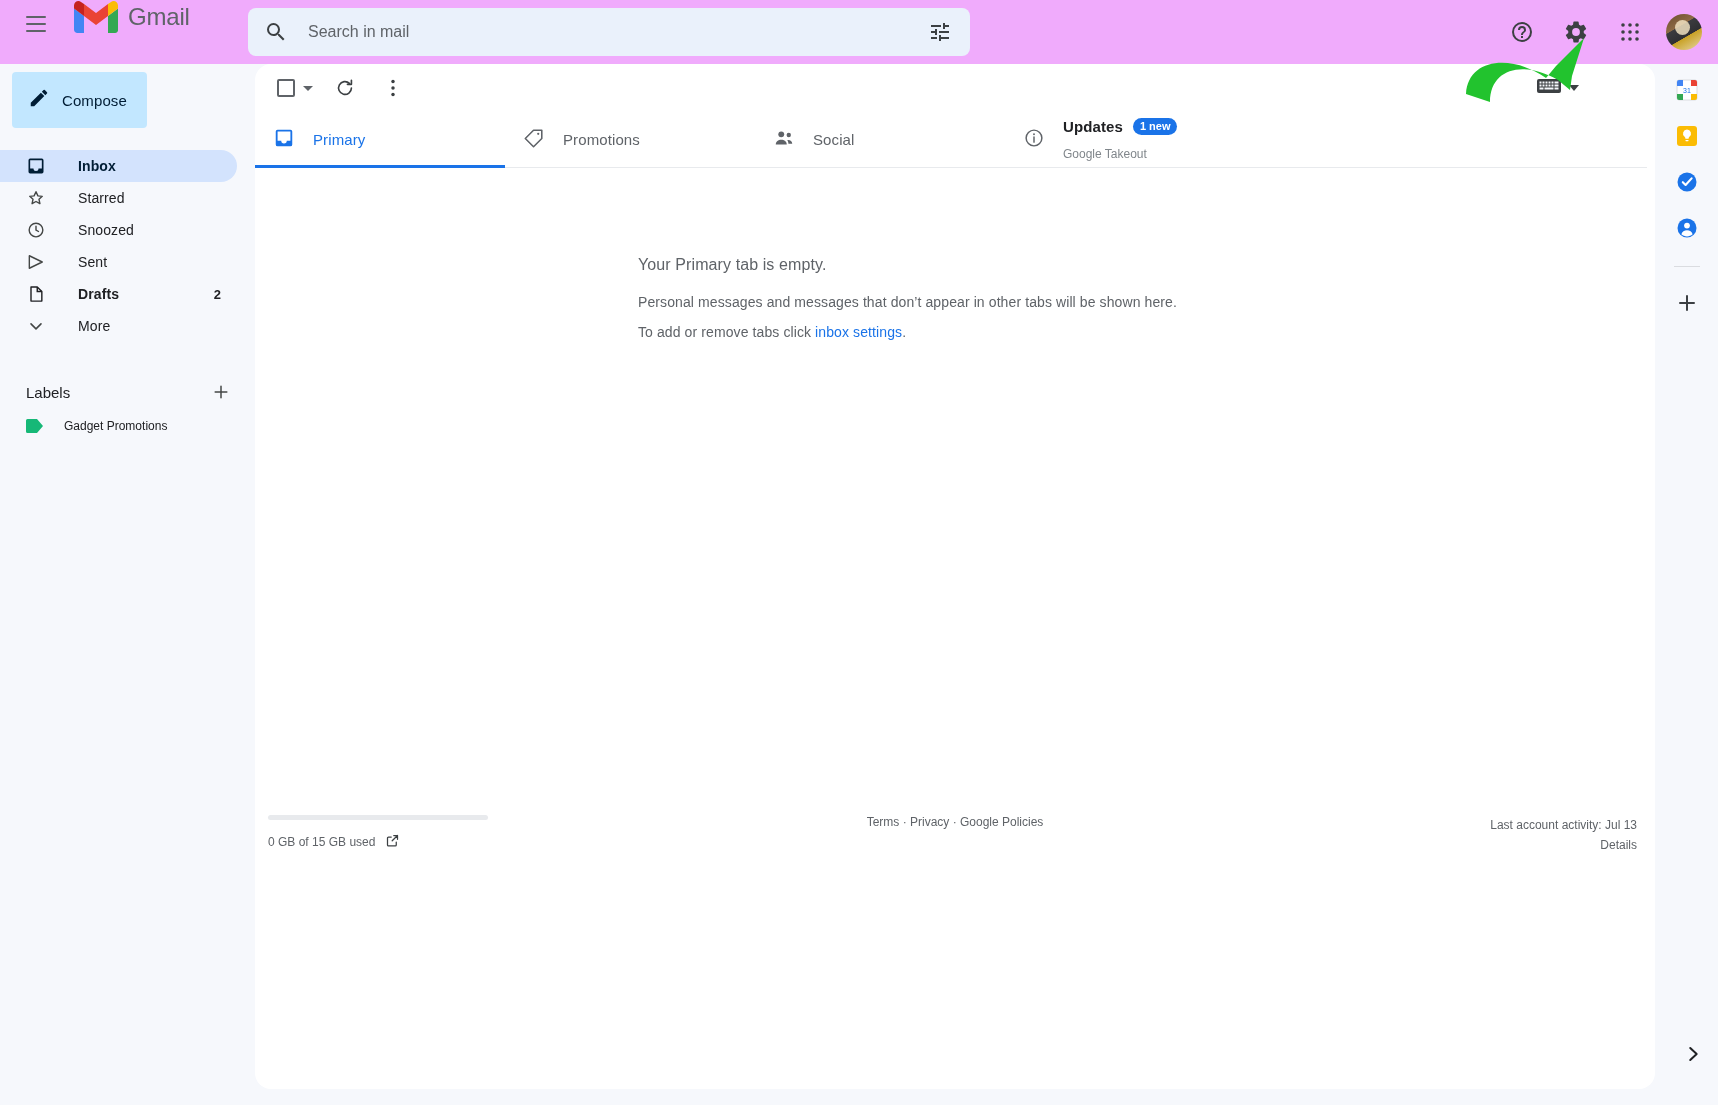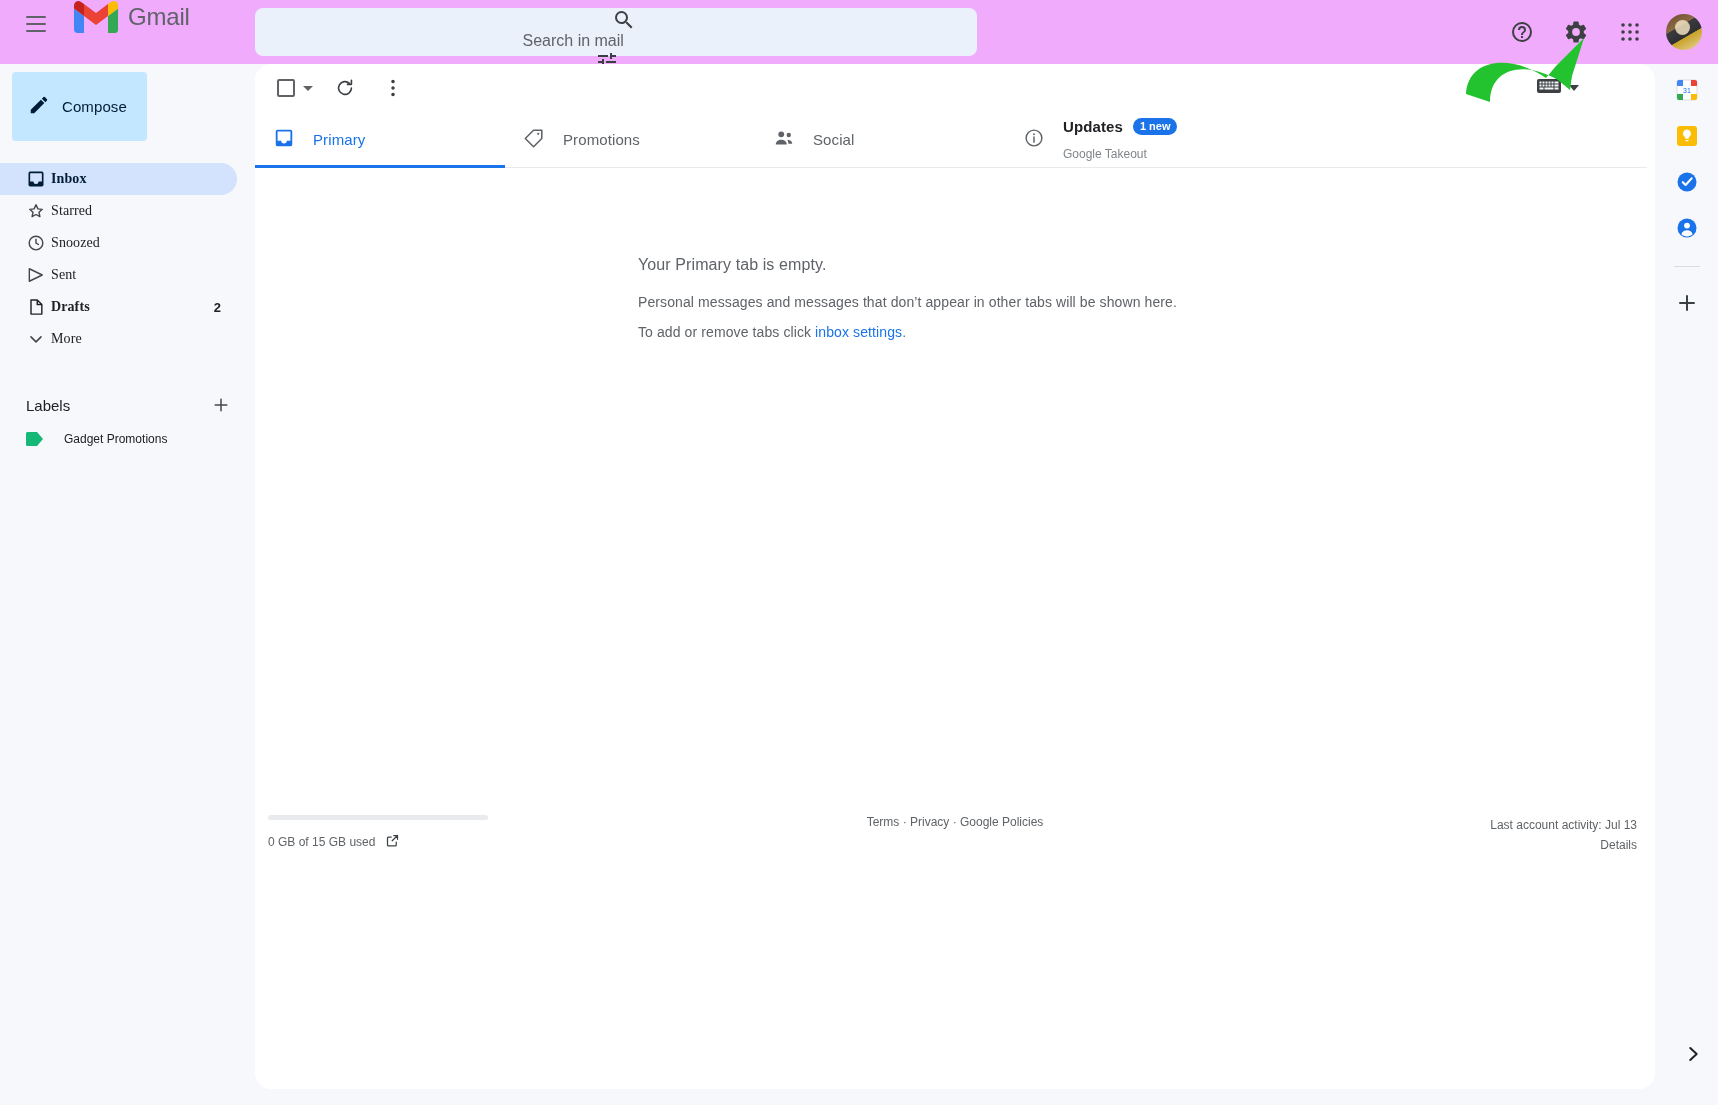--- a/index.html
+++ b/index.html
@@ -22,24 +22,24 @@
     align-items: center; gap: 5px; border-radius: 50%; cursor: pointer;
   }
   .hamburger span { display:block; width: 20px; height: 2px; background: #5f6368; border-radius: 2px; }
   .brand { display: flex; align-items: center; gap: 10px; margin-left: 14px; }
   .gmail-logo { width: 44px; height: 34px; }
   .brand-name {
     font-size: 24px; color: #5f6368; letter-spacing: -0.2px; font-weight: 400;
   }
 
   .searchwrap {
-    position: absolute; left: 255px; top: 8px;
+    position: absolute; left: 248px; top: 8px;
     width: 722px; height: 48px;
     background: #eaf1fb; border-radius: 8px;
-    display: flex; align-items: center; flex-direction: column;
+    display: flex; align-items: center;
   }
   .search-icon { margin-left: 16px; width: 24px; height: 24px; flex: none; cursor: pointer; }
   .search-input {
     flex: 1; border: none; outline: none; background: transparent;
     font-family: "Liberation Sans", sans-serif; font-size: 16px; color: #202124;
     margin-left: 20px;
   }
   .search-input::placeholder { color: #5f6368; }
   .tune-icon { width: 24px; height: 24px; margin-right: 18px; cursor: pointer; flex: none; }
 
@@ -63,36 +63,36 @@
     width: 15px; height: 15px; border-radius: 50%;
     background: #f0e0c0; opacity: 0.85;
   }
 
   
   .sidebar {
     position: absolute; left: 0; top: 64px; width: 255px; height: 1041px;
     background: #f6f8fc; padding-top: 8px;
   }
   .compose {
-    margin: 0 0 0 12px; width: 135px; height: 69px;
+    margin: 0 0 0 12px; width: 135px; height: 56px;
     background: #c2e7ff; border-radius: 4px;
     display: flex; align-items: center; gap: 12px; padding-left: 16px;
     cursor: pointer; border: none;
   }
   .compose-label { font-size: 15px; color: #001d35; letter-spacing: 0.1px; }
 
   .navlist { margin-top: 22px; }
   .navitem {
     height: 32px; display: flex; align-items: center;
     padding-left: 26px; cursor: pointer; position: relative;
     border-radius: 0 16px 16px 0; margin-right: 18px;
     color: #202124; font-size: 14px;
   }
   .navitem .ni-icon { width: 20px; height: 20px; flex: none; display:flex; align-items:center; justify-content:center;}
-  .navitem .ni-label { margin-left: 5px; letter-spacing: 0.1px; font-family: Liberation Serif, serif; }
+  .navitem .ni-label { margin-left: 32px; letter-spacing: 0.1px; }
   .navitem .ni-count { margin-left: auto; margin-right: 16px; font-size: 13px; color: #202124; }
   .navitem.active { background: #d3e3fd; font-weight: 700; color: #001d35; }
   .navitem.bold .ni-label, .navitem.bold .ni-count { font-weight: 700; }
 
   .labels-head {
     margin-top: 32px; height: 36px; display: flex; align-items: center;
     padding-left: 26px; padding-right: 22px;
   }
   .labels-head .lh-title { font-size: 15px; color: #202124; }
   .labels-head .lh-add { margin-left: auto; cursor: pointer; width: 24px; height: 24px; display:flex; align-items:center; justify-content:center;}

